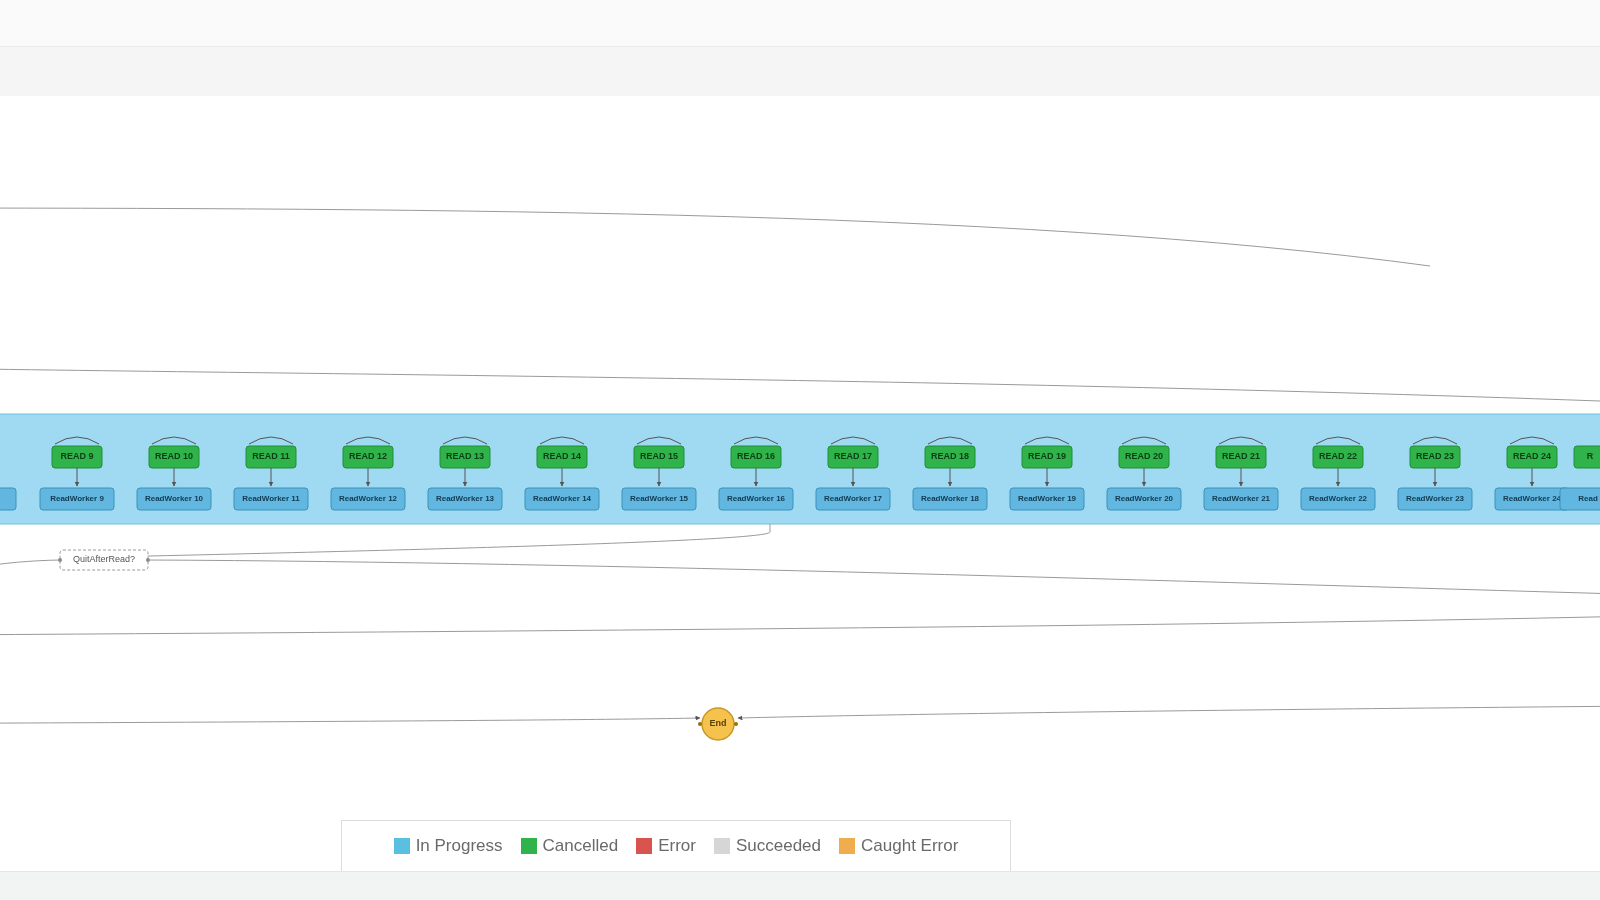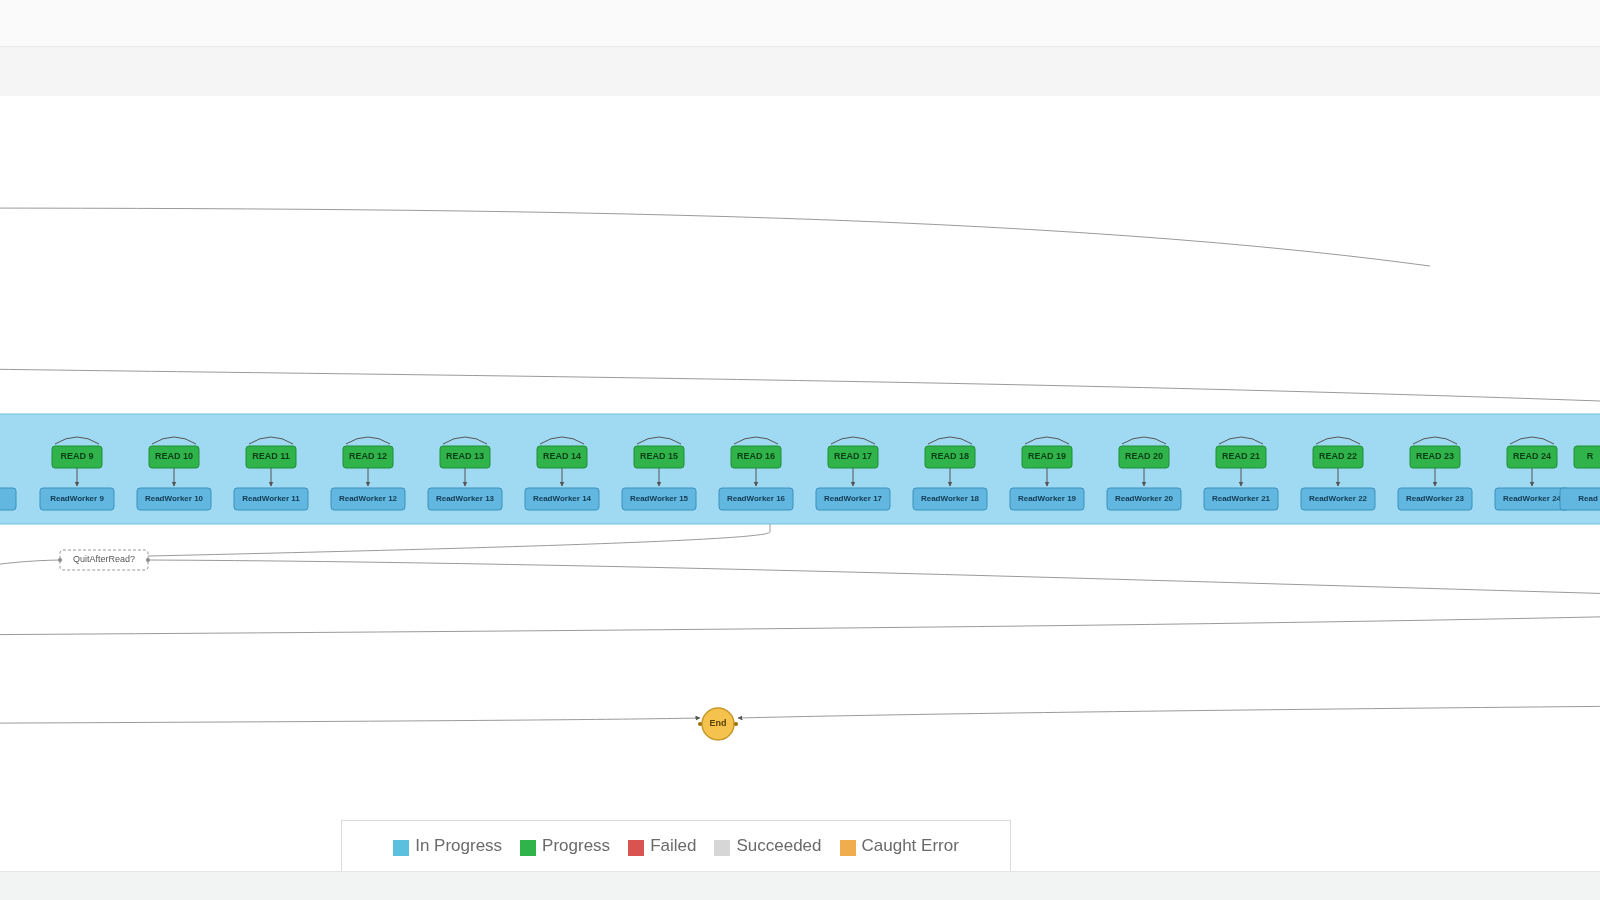--- a/index.html
+++ b/index.html
@@ -132,21 +132,21 @@
     display: flex;
     align-items: center;
     justify-content: center;
     gap: 18px;
     font-size: 17px;
     color: #6a6a6a;
     box-sizing: border-box;
   }
   .legend-item {
     display: flex;
-    align-items: flex-end;
+    align-items: center;
     gap: 6px;
   }
   .swatch {
     width: 16px;
     height: 16px;
     display: inline-block;
   }
   .sw-inprogress { background: #5bc0de; }
   .sw-succeeded  { background: #2fb34a; }
   .sw-failed     { background: #d9534f; }
@@ -397,25 +397,25 @@
     </svg>
   </div>
 
   <div class="legend">
     <div class="legend-item">
       <span class="swatch sw-inprogress"></span>
       <span>In Progress</span>
     </div>
     <div class="legend-item">
       <span class="swatch sw-succeeded"></span>
-      <span>Progress</span>
+      <span>Cancelled</span>
     </div>
     <div class="legend-item">
       <span class="swatch sw-failed"></span>
-      <span>Failed</span>
+      <span>Error</span>
     </div>
     <div class="legend-item">
       <span class="swatch sw-cancelled"></span>
       <span>Succeeded</span>
     </div>
     <div class="legend-item">
       <span class="swatch sw-caught"></span>
       <span>Caught Error</span>
     </div>
   </div>

